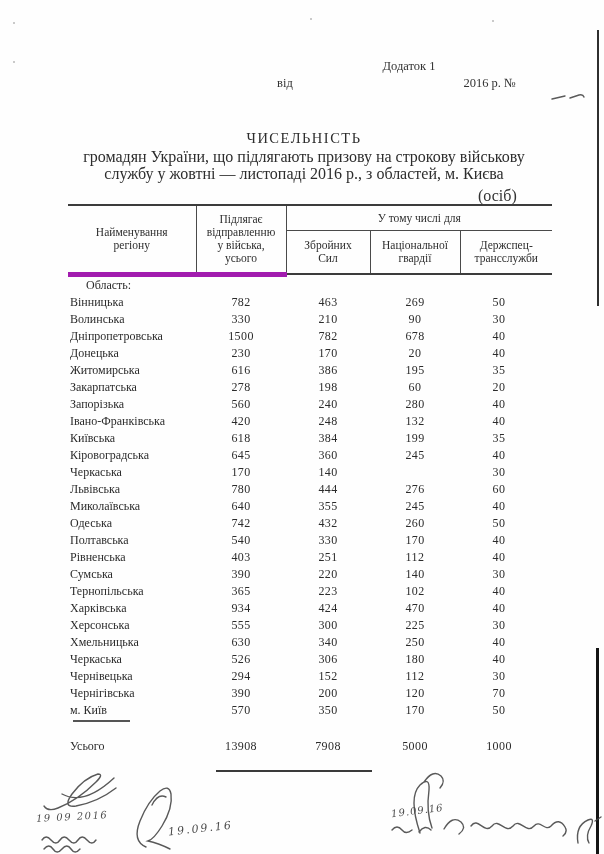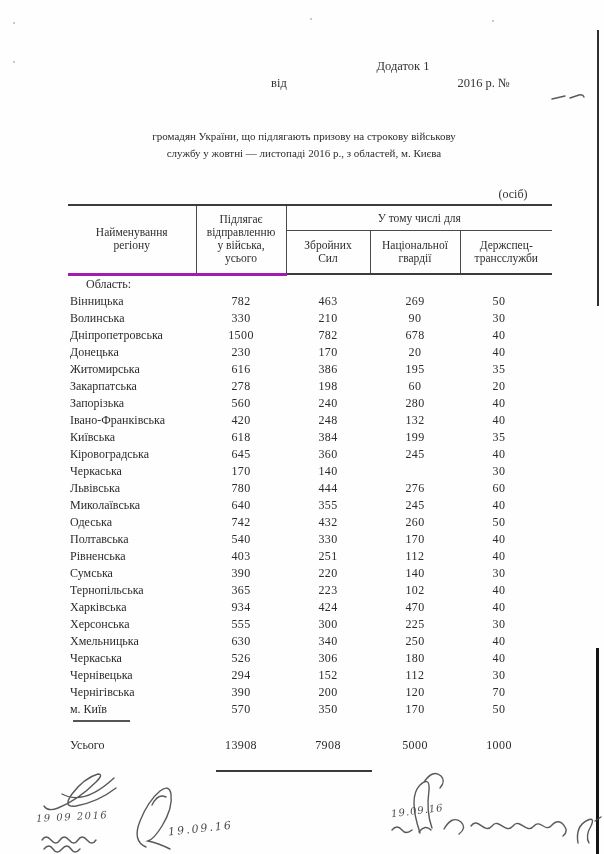--- a/index.html
+++ b/index.html
@@ -5,37 +5,37 @@
   html,body{margin:0;padding:0;}
   .page{position:relative;width:604px;height:854px;background:#fefefe;overflow:hidden;
         font-family:"Liberation Serif","DejaVu Serif",serif;color:#2e2e2e;}
   
   .edge-line{position:absolute;background:#222;}
   .edge-a{left:597px;top:30px;width:2px;height:276px;background:#2f2f2f;}
   .edge-b{left:596px;top:648px;width:3px;height:206px;background:#141414;}
   .speck{position:absolute;background:#9a9a9a;width:2px;height:2px;border-radius:1px;opacity:.7;}
 
   
-  .hdr{position:absolute;left:238px;top:58px;width:330px;text-align:center;
+  .hdr{position:absolute;left:244px;top:58px;width:330px;text-align:center;
        font-size:12.5px;line-height:17px;color:#333;}
   .hdr-date{display:flex;justify-content:space-between;padding:0 58px 0 33px;gap:28px;}
 
   .title-block{position:absolute;left:58px;top:128px;width:492px;text-align:center;color:#2d2d2d;}
   .doc-title{font-size:14.5px;letter-spacing:1.5px;line-height:20px;}
-  .doc-sub{font-size:11px;line-height:17px;white-space:pre-line;}
-  .units{position:absolute;left:478px;top:187px;width:70px;font-size:12px;color:#333;text-align:center;}
+  .doc-sub{font-size:16px;line-height:17px;white-space:pre-line;}
+  .units{position:absolute;left:478px;top:187px;width:70px;font-size:16px;color:#333;}
 
   
   .tbl-wrap{position:absolute;left:68px;top:204px;width:484px;}
   table{border-collapse:collapse;table-layout:fixed;width:484px;}
   col.c1{width:128px;} col.c2{width:90px;} col.c3{width:84px;} col.c4{width:90px;} col.c5{width:92px;}
   thead th{font-weight:normal;font-size:11.5px;line-height:13px;color:#2e2e2e;
            white-space:pre-line;vertical-align:middle;padding:1px 2px;}
   thead tr.r1 th{border-top:2px solid #3c3c3c;}
-  th.h-region,th.h-total{border-right:1px solid #4a4a4a;border-bottom:3px solid #a21caf;}
+  th.h-region,th.h-total{border-right:1px solid #4a4a4a;border-bottom:5px solid #a21caf;}
   th.h-group{height:22px;border-bottom:1px solid #4a4a4a;}
   tr.r2 th{height:40px;border-bottom:2px solid #3c3c3c;}
   th.h-ng,th.h-dsst{border-left:1px solid #4a4a4a;}
   tbody td{height:17px;font-size:12px;line-height:17px;padding:0;vertical-align:bottom;color:#2b2b2b;}
   td.region{text-align:left;padding-left:2px;}
   td.num{text-align:center;letter-spacing:.4px;}
   td.num.last{padding-right:14px;}
   tr.section td{padding-left:18px;margin-top:20px;}
   tr.total td{height:27px;padding-top:9px;font-size:12px;}
   .total-rule{position:absolute;left:5px;top:516px;width:57px;height:2px;background:#555;}
@@ -72,20 +72,21 @@
 
   <div class="hdr">
     <div>Додаток 1</div>
     <div class="hdr-date">
       <span>від</span>
       <span>2016 р. №</span>
     </div>
   </div>
 
   <div class="title-block">
+    <div class="doc-title">ЧИСЕЛЬНІСТЬ</div>
     <div class="doc-sub">громадян України, що підлягають призову на строкову військову
 службу  у жовтні — листопаді 2016 р., з областей, м. Києва</div>
   </div>
   <div class="units">(осіб)</div>
 
   <div class="tbl-wrap">
     <table>
       <colgroup>
           <col class="c1">
           <col class="c2">

